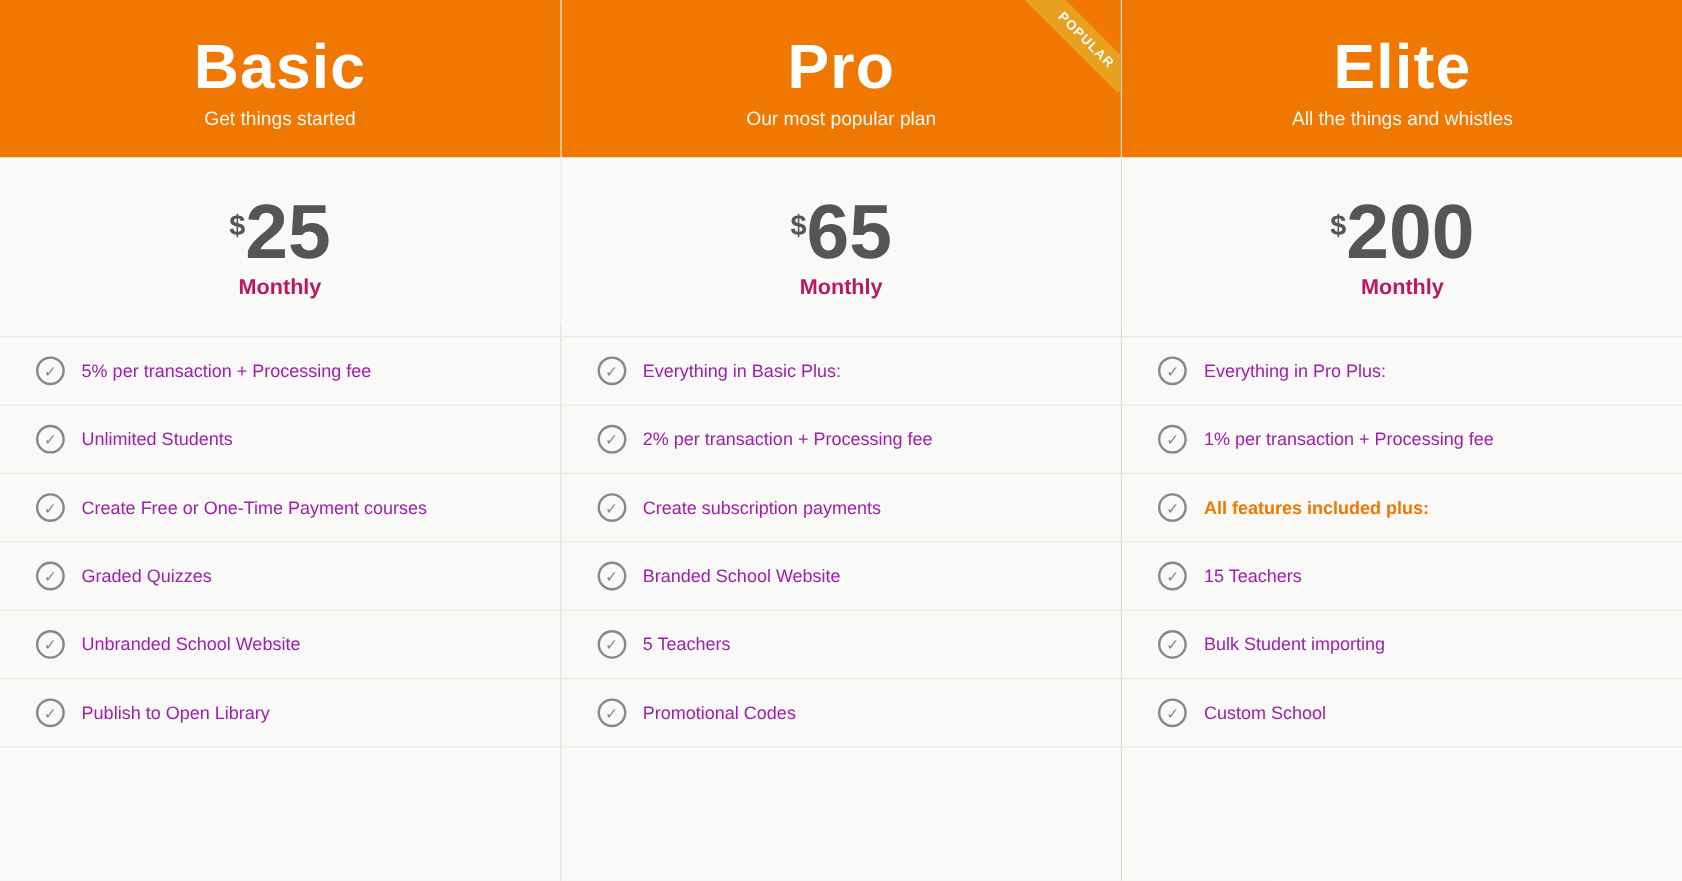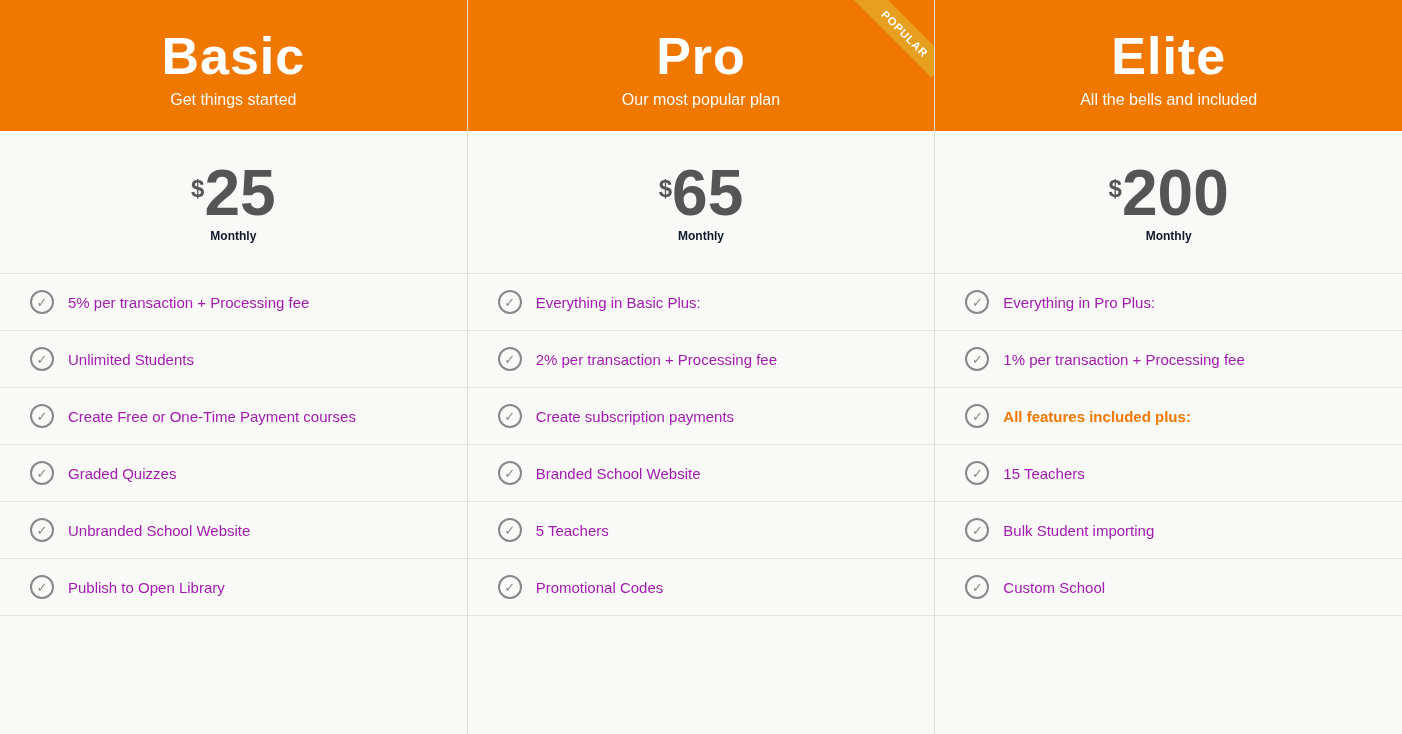--- a/index.html
+++ b/index.html
@@ -86,22 +86,22 @@
       color: #555;
       margin-top: 14px;
     }
     .price-number {
       font-size: 64px;
       font-weight: 700;
       color: #555;
       line-height: 1;
     }
     .price-period {
-      font-size: 12px;
-      color: #0f172a;
+      font-size: 18px;
+      color: #be185d;
       font-weight: 600;
       margin-top: 4px;
     }
     .plan-features {
       flex: 1;
       padding: 10px 0 20px;
     }
     .feature-item {
       display: flex;
       align-items: center;
@@ -216,21 +216,21 @@
         </div>
         <div class="feature-item">
           <div class="check-icon">✓</div>
           <span class="feature-text">Promotional Codes</span>
         </div>
       </div>
     </div>
     <div class="plan">
       <div class="plan-header">
         <div class="plan-name">Elite</div>
-        <div class="plan-tagline">All the bells and included</div>
+        <div class="plan-tagline">All the things and whistles</div>
       </div>
       <div class="plan-pricing">
         <div class="price-amount">
           <span class="price-currency">$</span>
           <span class="price-number">200</span>
         </div>
         <div class="price-period">Monthly</div>
       </div>
       <div class="plan-features">
         <div class="feature-item">

